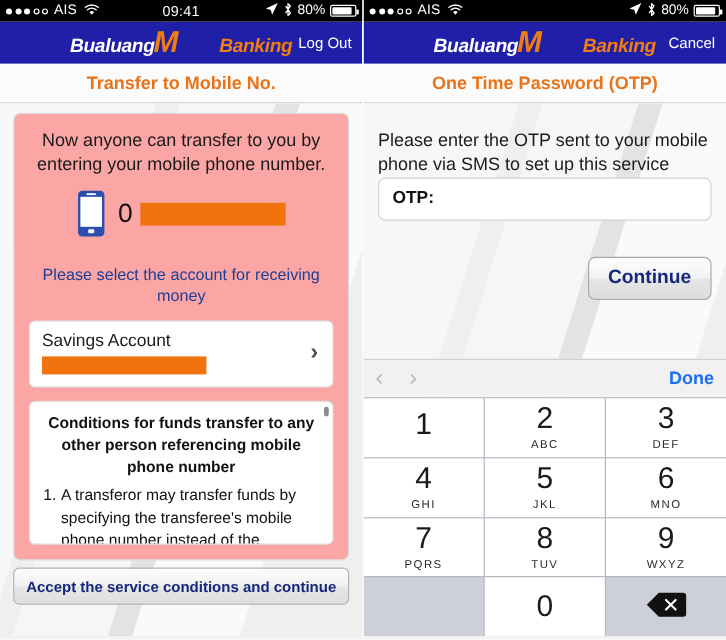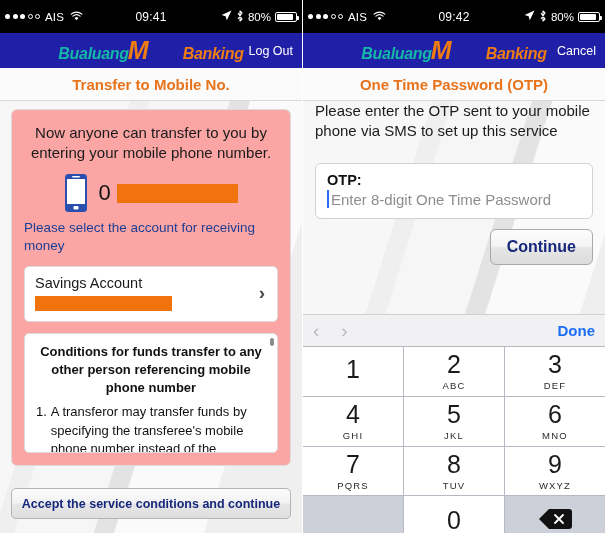--- a/index.html
+++ b/index.html
@@ -8,21 +8,21 @@
     background: #ffffff;
     font-family: "Liberation Sans", sans-serif;
     overflow: hidden;
   }
   .screens { display: flex; width: 605px; height: 533px; }
   .screen { width: 302px; height: 533px; position: relative; overflow: hidden; background: #f2f2f2; }
   .screen.right { width: 303px; border-left: 1px solid #ffffff; }
 
   
   .statusbar {
-    height: 33px; background: #000000; color: #ffffff;
+    height: 18px; background: #000000; color: #ffffff;
     display: flex; align-items: center; padding: 0 5px;
     font-size: 11px; position: relative; z-index: 10;
   }
   .sb-left { display: flex; align-items: center; gap: 3px; }
   .dots { display: flex; align-items: center; gap: 2.5px; }
   .dot { width: 5px; height: 5px; border-radius: 50%; }
   .dot.full { background: #ffffff; }
   .dot.empty { background: transparent; border: 1px solid #ffffff; width: 5px; height: 5px; }
   .carrier { font-size: 11.5px; letter-spacing: .2px; margin-left: 2px; }
   .wifi { margin-left: 3px; display: inline-block; }
@@ -45,21 +45,21 @@
   }
   .batt-fill { position: absolute; left: 1px; top: 1px; bottom: 1px; background: #ffffff; border-radius: 1px; }
 
   
   .brandbar {
     height: 35px; background: #1f1fa8;
     display: flex; align-items: center; justify-content: center;
     position: relative;
   }
   .logo { display: flex; align-items: baseline; font-style: italic; font-weight: bold; }
-  .logo .bua { color: #14b8a6; font-size: 16px; letter-spacing: -.3px; }
+  .logo .bua { color: #ffffff; font-size: 16px; letter-spacing: -.3px; }
   .logo .m { color: #f07d11; font-size: 25px; font-weight: bold; letter-spacing: -1px; margin: 0 -1px; }
   .logo .bank { color: #f07d11; font-size: 16px; letter-spacing: -.3px; padding-left: 36px; }
   .navaction {
     position: absolute; right: 9px; top: 50%; transform: translateY(-50%);
     color: #ffffff; font-size: 12.5px;
   }
 
   
   .pagetitle {
     height: 33px; background: #fbfbfb;
@@ -83,21 +83,21 @@
     padding: 13px 12px 12px;
   }
   .intro {
     text-align: center; color: #1b1b1b; font-size: 15px; line-height: 1.34;
   }
   .phonerow { display: flex; align-items: center; justify-content: center; gap: 10px; margin-top: 10px; }
   .phone-ico { width: 24px; height: 40px; }
   .zero { font-size: 22px; color: #111; }
   .redact { background: #f0730d; height: 19px; width: 121px; margin-left: -4px; }
   .selectmsg {
-    color: #1c3f94; font-size: 13.5px; line-height: 1.35; margin-top: 6px;
+    text-align: center; color: #1c3f94; font-size: 13.5px; line-height: 1.35; margin-top: 22px;
   }
   .acctbox {
     margin-top: 10px; border: 1px solid #dcdcdc; border-radius: 5px; background: #ffffff;
     padding: 8px 10px 10px; display: flex; align-items: center; position: relative;
   }
   .acctinfo { flex: 1; }
   .acctname { font-size: 14.5px; color: #1b1b1b; }
   .acctredact { background: #f0730d; height: 15px; width: 137px; margin-top: 5px; }
   .chev { color: #4a4a4a; font-size: 19px; font-weight: bold; margin-right: 2px; }
   .condbox {
@@ -119,21 +119,21 @@
   .acceptbtn {
     position: absolute; left: 11px; right: 11px; bottom: 26px;
     height: 31px; border-radius: 5px; border: 1px solid #b4b4b4;
     background: linear-gradient(to bottom, #fcfcfc 0%, #f2f2f2 48%, #e7e7e7 52%, #dedede 100%);
     display: flex; align-items: center; justify-content: center;
     color: #16287c; font-size: 12.5px; font-weight: bold;
   }
 
   
   .otp-instr {
-    position: absolute; left: 12px; right: 12px; top: 0;
+    position: absolute; left: 12px; right: 12px; top: 22px;
     font-size: 15px; color: #1b1b1b; line-height: 1.33;
   }
   .otp-field {
     position: absolute; left: 12px; right: 12px; top: 62px;
     background: #ffffff; border: 1px solid #d2d2d2; border-radius: 6px;
     padding: 8px 11px 10px;
   }
   .otp-label { font-size: 14.5px; font-weight: bold; color: #111; }
   .otp-inputline { display: flex; align-items: center; margin-top: 2px; }
   .caret { width: 2px; height: 18px; background: #2a6df4; margin-right: 2px; }
@@ -288,21 +288,20 @@
         </span>
         <span class="carrier">AIS</span>
         <span class="wifi">
           <svg width="13" height="10" viewBox="0 0 13 10">
               <path d="M6.5 9.2 4.6 6.9a3 3 0 0 1 3.8 0z" fill="#fff"></path>
               <path d="M2.9 5.1a5.6 5.6 0 0 1 7.2 0" stroke="#fff" stroke-width="1.2" fill="none" stroke-linecap="round"></path>
               <path d="M1.2 3.1a8.2 8.2 0 0 1 10.6 0" stroke="#fff" stroke-width="1.2" fill="none" stroke-linecap="round"></path>
             </svg>
         </span>
       </div>
-      <div class="sb-center">09:42</div>
       <div class="sb-right">
         <span class="loc-arrow">
           <svg width="11" height="11" viewBox="0 0 11 11">
               <path d="M10.5.6 0.6 5.1l4 1.2 1.2 4z" fill="#fff"></path>
             </svg>
         </span>
         <span class="bt">
           <svg width="8" height="12" viewBox="0 0 8 12">
               <path d="M2 3 6 9 4 11V1l2 2-4 6" stroke="#fff" stroke-width="1.1" fill="none" stroke-linejoin="round"></path>
             </svg>
@@ -331,24 +330,20 @@
         <path d="M-40 0 L130 0 L-10 444 L-150 444 Z" fill="#f7f7f7"></path>
         <path d="M150 0 L230 0 L90 444 L10 444 Z" fill="#f6f6f6"></path>
         <path d="M250 0 L345 0 L205 444 L110 444 Z" fill="#fafafa"></path>
         <path d="M230 0 L250 0 L110 444 L90 444 Z" fill="#e3e3e3"></path>
       </svg>
 
       <div class="otp-instr">Please enter the OTP sent to your mobile phone via SMS to set up this service</div>
 
       <div class="otp-field">
         <div class="otp-label">OTP:</div>
-        <div class="otp-inputline">
-          <span class="caret"></span>
-          <span class="otp-placeholder">Enter 8-digit One Time Password</span>
-        </div>
       </div>
 
       <div class="continuebtn">Continue</div>
 
       <div class="kbbar">
         <span class="kbchev">‹</span>
         <span class="kbchev">›</span>
         <span class="kbdone">Done</span>
       </div>
 

